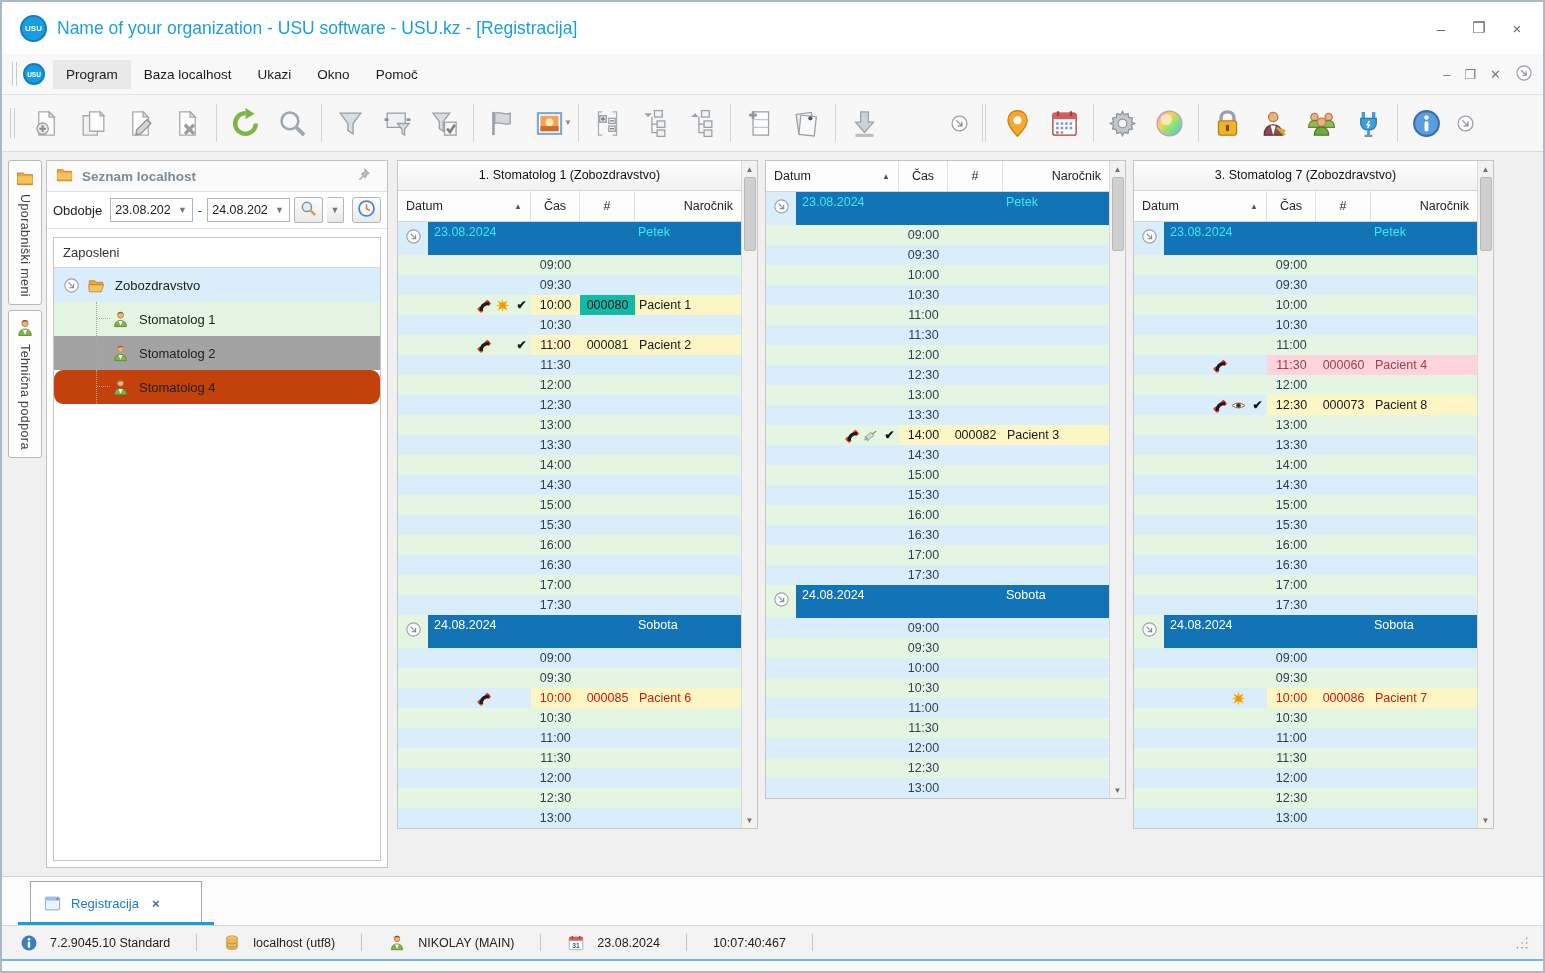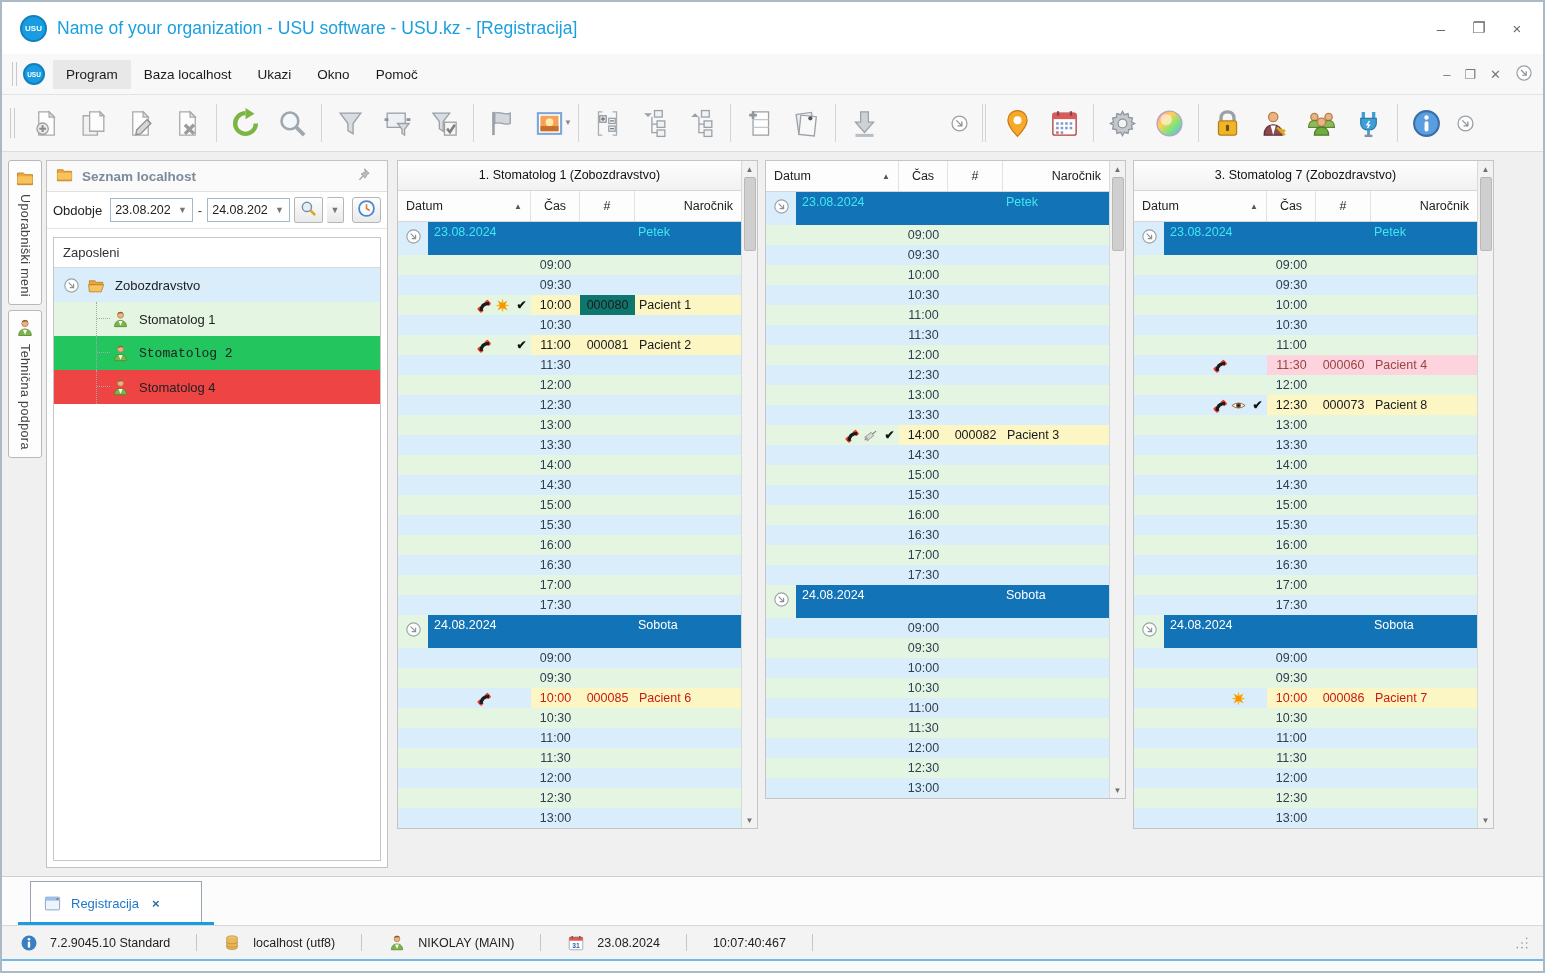--- a/index.html
+++ b/index.html
@@ -545,33 +545,33 @@
               <span style="display: inline-flex;">
                 <svg viewBox="0 0 24 24" xmlns="http://www.w3.org/2000/svg">
                   <circle cx="12" cy="6.5" r="3.8" fill="#eab383" stroke="#b97f45"></circle>
                   <path d="M12 2.4c2.4 0 3.8 1.2 3.6 2.4-1.8-.8-5-.8-7.2.2 0-1.4 1.4-2.6 3.6-2.6z" fill="#8a5a30"></path>
                   <path d="M4.5 21c0-5 3.2-7.8 7.5-7.8s7.5 2.8 7.5 7.8z" fill="#7ab648" stroke="#55862c"></path>
                   <path d="M9.5 14L12 20l2.5-6z" fill="#fff"></path>
                 </svg>
               </span>
               <span class="tlabel">Stomatolog 1</span>
             </div>
-            <div class="trow" style="background: #22c55e; font-family: Liberation Mono, monospace;">
+            <div class="trow" style="background: #a3a3a3;">
               <span class="connector"></span>
               <span style="display: inline-flex;">
                 <svg viewBox="0 0 24 24" xmlns="http://www.w3.org/2000/svg">
                   <circle cx="12" cy="6.5" r="3.8" fill="#eab383" stroke="#b97f45"></circle>
                   <path d="M12 2.4c2.4 0 3.8 1.2 3.6 2.4-1.8-.8-5-.8-7.2.2 0-1.4 1.4-2.6 3.6-2.6z" fill="#8a5a30"></path>
                   <path d="M4.5 21c0-5 3.2-7.8 7.5-7.8s7.5 2.8 7.5 7.8z" fill="#7ab648" stroke="#55862c"></path>
                   <path d="M9.5 14L12 20l2.5-6z" fill="#fff"></path>
                 </svg>
               </span>
               <span class="tlabel">Stomatolog 2</span>
             </div>
-            <div class="trow" style="background: #ef4444;">
+            <div class="trow" style="background: #c2410c; border-radius: 9px;">
               <span class="connector"></span>
               <span style="display: inline-flex;">
                 <svg viewBox="0 0 24 24" xmlns="http://www.w3.org/2000/svg">
                   <circle cx="12" cy="6.5" r="3.8" fill="#eab383" stroke="#b97f45"></circle>
                   <path d="M12 2.4c2.4 0 3.8 1.2 3.6 2.4-1.8-.8-5-.8-7.2.2 0-1.4 1.4-2.6 3.6-2.6z" fill="#8a5a30"></path>
                   <path d="M4.5 21c0-5 3.2-7.8 7.5-7.8s7.5 2.8 7.5 7.8z" fill="#7ab648" stroke="#55862c"></path>
                   <path d="M9.5 14L12 20l2.5-6z" fill="#fff"></path>
                 </svg>
               </span>
               <span class="tlabel">Stomatolog 4</span>
@@ -643,21 +643,21 @@
                     <svg viewBox="0 0 16 16" xmlns="http://www.w3.org/2000/svg">
                       <path d="M8 0.5L9.6 6.4 15.5 8 9.6 9.6 8 15.5 6.4 9.6 0.5 8 6.4 6.4Z" fill="#ffb400"></path>
                       <path d="M8 0.5L9.6 6.4 15.5 8 9.6 9.6 8 15.5 6.4 9.6 0.5 8 6.4 6.4Z" fill="#f59500" transform="rotate(45 8 8)"></path>
                     </svg>
                   </span>
                   <span class="slot">
                     <span class="chk">✔</span>
                   </span>
                 </div>
                 <div class="cell-cas" style="background: rgb(251, 246, 195); color: rgb(26, 26, 26);">10:00</div>
-                <div class="cell-num" style="background: #0f766e; color: rgb(26, 26, 26);">000080</div>
+                <div class="cell-num" style="background: #14b8a6; color: rgb(26, 26, 26);">000080</div>
                 <div class="cell-cli" style="background: rgb(251, 246, 195); color: rgb(26, 26, 26);">Pacient 1</div>
               </div>
               <div class="srow">
                 <div class="cell-datum" style="background: rgb(217, 237, 251);">
                   <span class="slot"></span>
                   <span class="slot"></span>
                   <span class="slot"></span>
                 </div>
                 <div class="cell-cas" style="background: rgb(217, 237, 251); color: rgb(47, 63, 82);">10:30</div>
                 <div class="cell-num" style="background: rgb(217, 237, 251); color: rgb(47, 63, 82);"></div>

